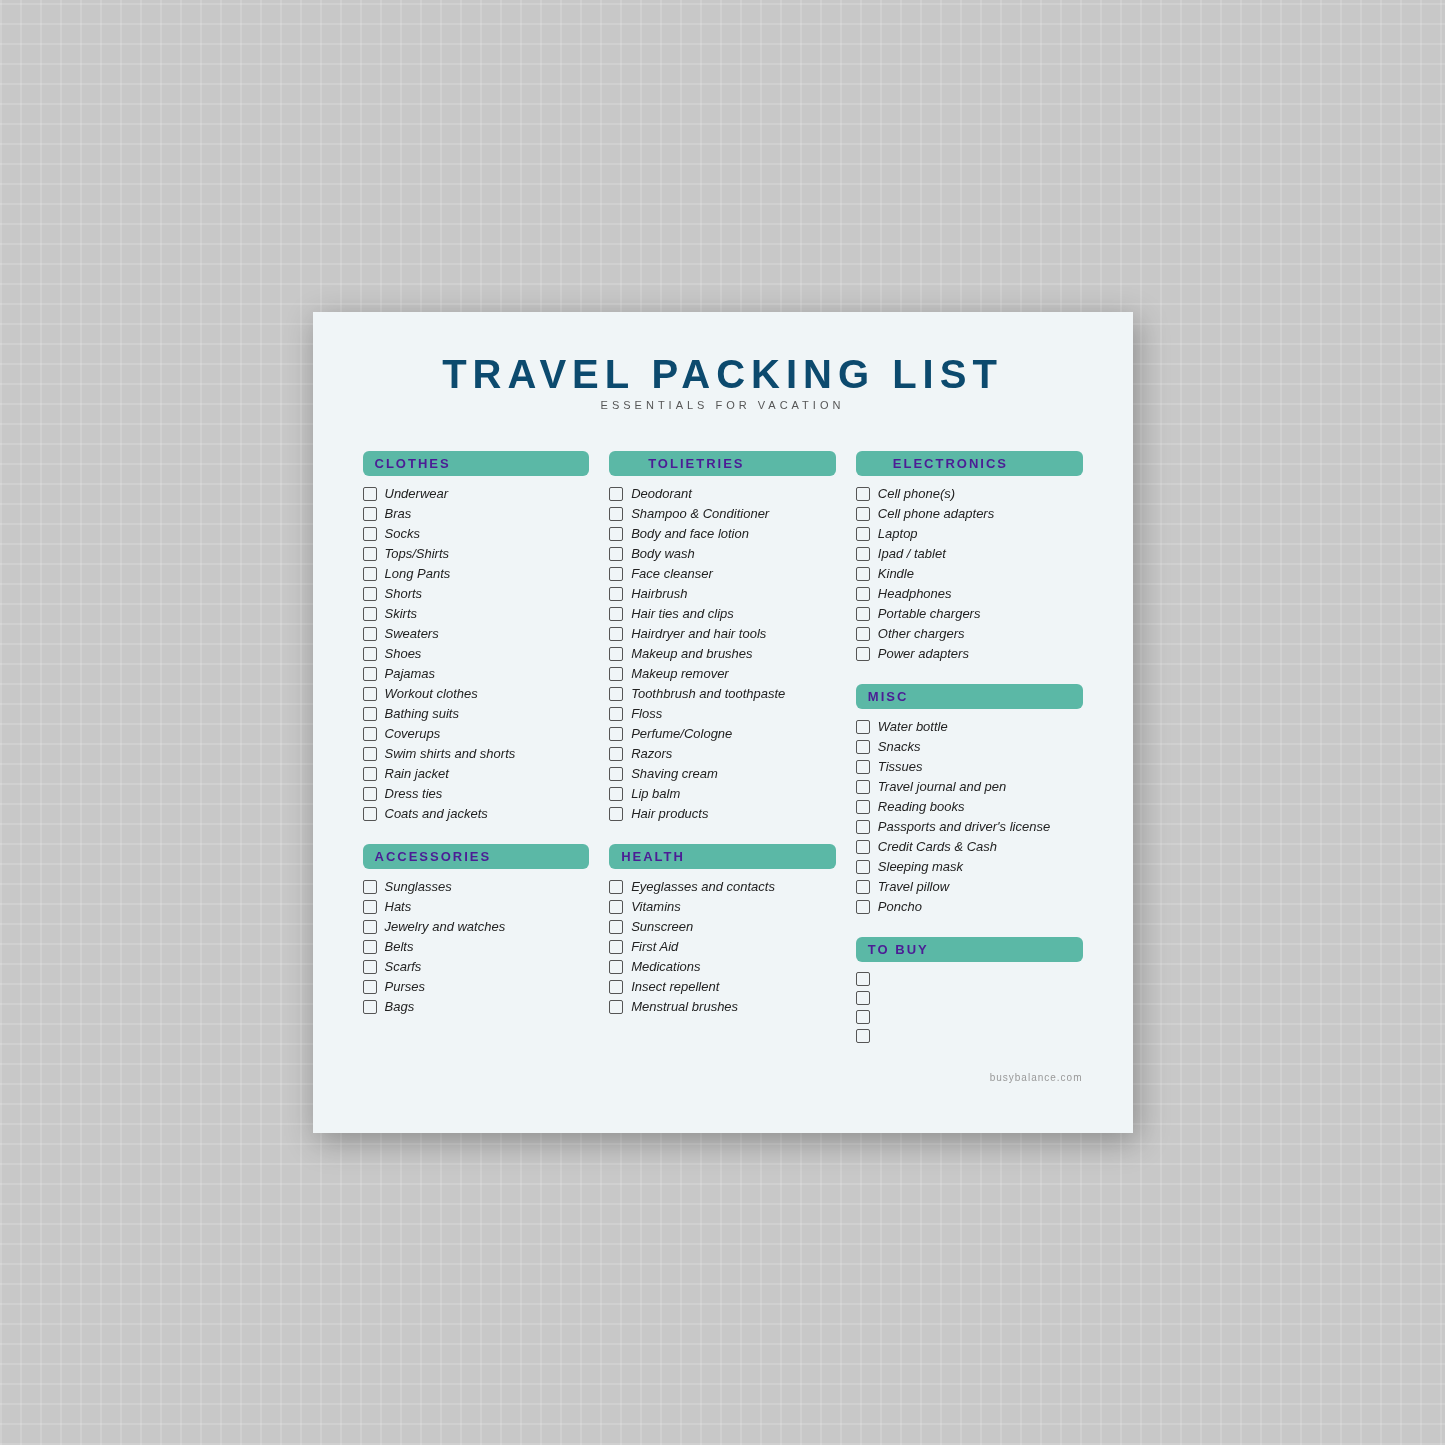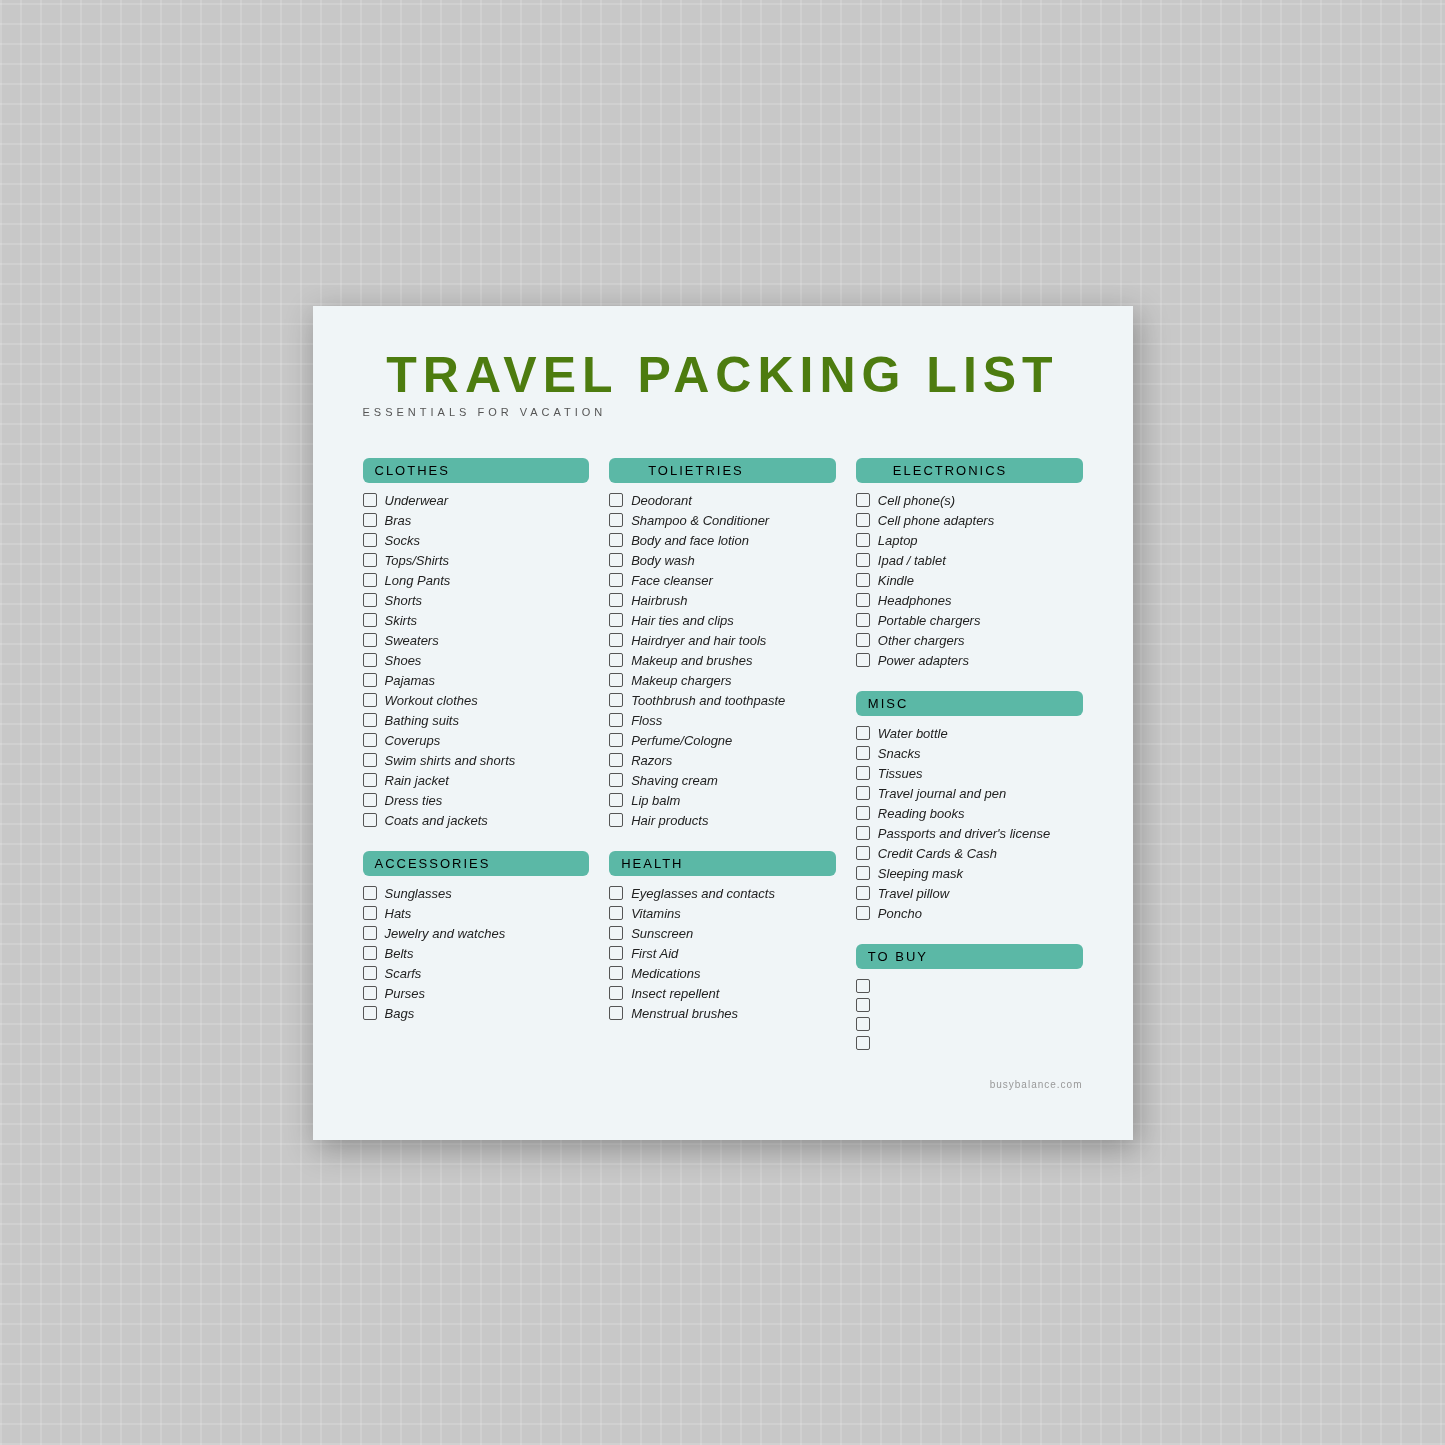--- a/index.html
+++ b/index.html
@@ -31,49 +31,50 @@
     .page {
       background: #f0f5f7;
       width: 820px;
       padding: 40px 50px 50px 50px;
       box-shadow: 4px 8px 30px rgba(0,0,0,0.3);
       position: relative;
     }
 
     .page-title {
       text-align: center;
-      font-size: 50px;
+      font-size: 40px;
       font-weight: 900;
       letter-spacing: 6px;
-      color: #4d7c0f;
+      color: #0c4a6e;
       margin-bottom: 2px;
       font-family: 'Segoe UI', Arial, sans-serif;
     }
 
     .page-subtitle {
+      text-align: center;
       font-size: 11px;
       letter-spacing: 4px;
       color: #555;
       margin-bottom: 40px;
       font-weight: 400;
     }
 
     .columns {
       display: grid;
       grid-template-columns: 1fr 1fr 1fr;
       gap: 0 20px;
       align-items: start;
     }
 
     .section-header {
       display: inline-block;
       background-color: #5bb8a6;
-      color: #000000;
+      color: #4c1d95;
       font-size: 13px;
-      font-weight: 400;
+      font-weight: 700;
       letter-spacing: 2px;
       padding: 5px 12px;
       border-radius: 6px;
       margin-bottom: 10px;
       margin-top: 14px;
     }
 
     .section-header:first-child {
       margin-top: 0;
     }
@@ -263,21 +264,21 @@
           <li>
             <div class="checkbox"></div>
             <span>Hairdryer and hair tools</span>
           </li>
           <li>
             <div class="checkbox"></div>
             <span>Makeup and brushes</span>
           </li>
           <li>
             <div class="checkbox"></div>
-            <span>Makeup chargers</span>
+            <span>Makeup remover</span>
           </li>
           <li>
             <div class="checkbox"></div>
             <span>Toothbrush and toothpaste</span>
           </li>
           <li>
             <div class="checkbox"></div>
             <span>Floss</span>
           </li>
           <li>

